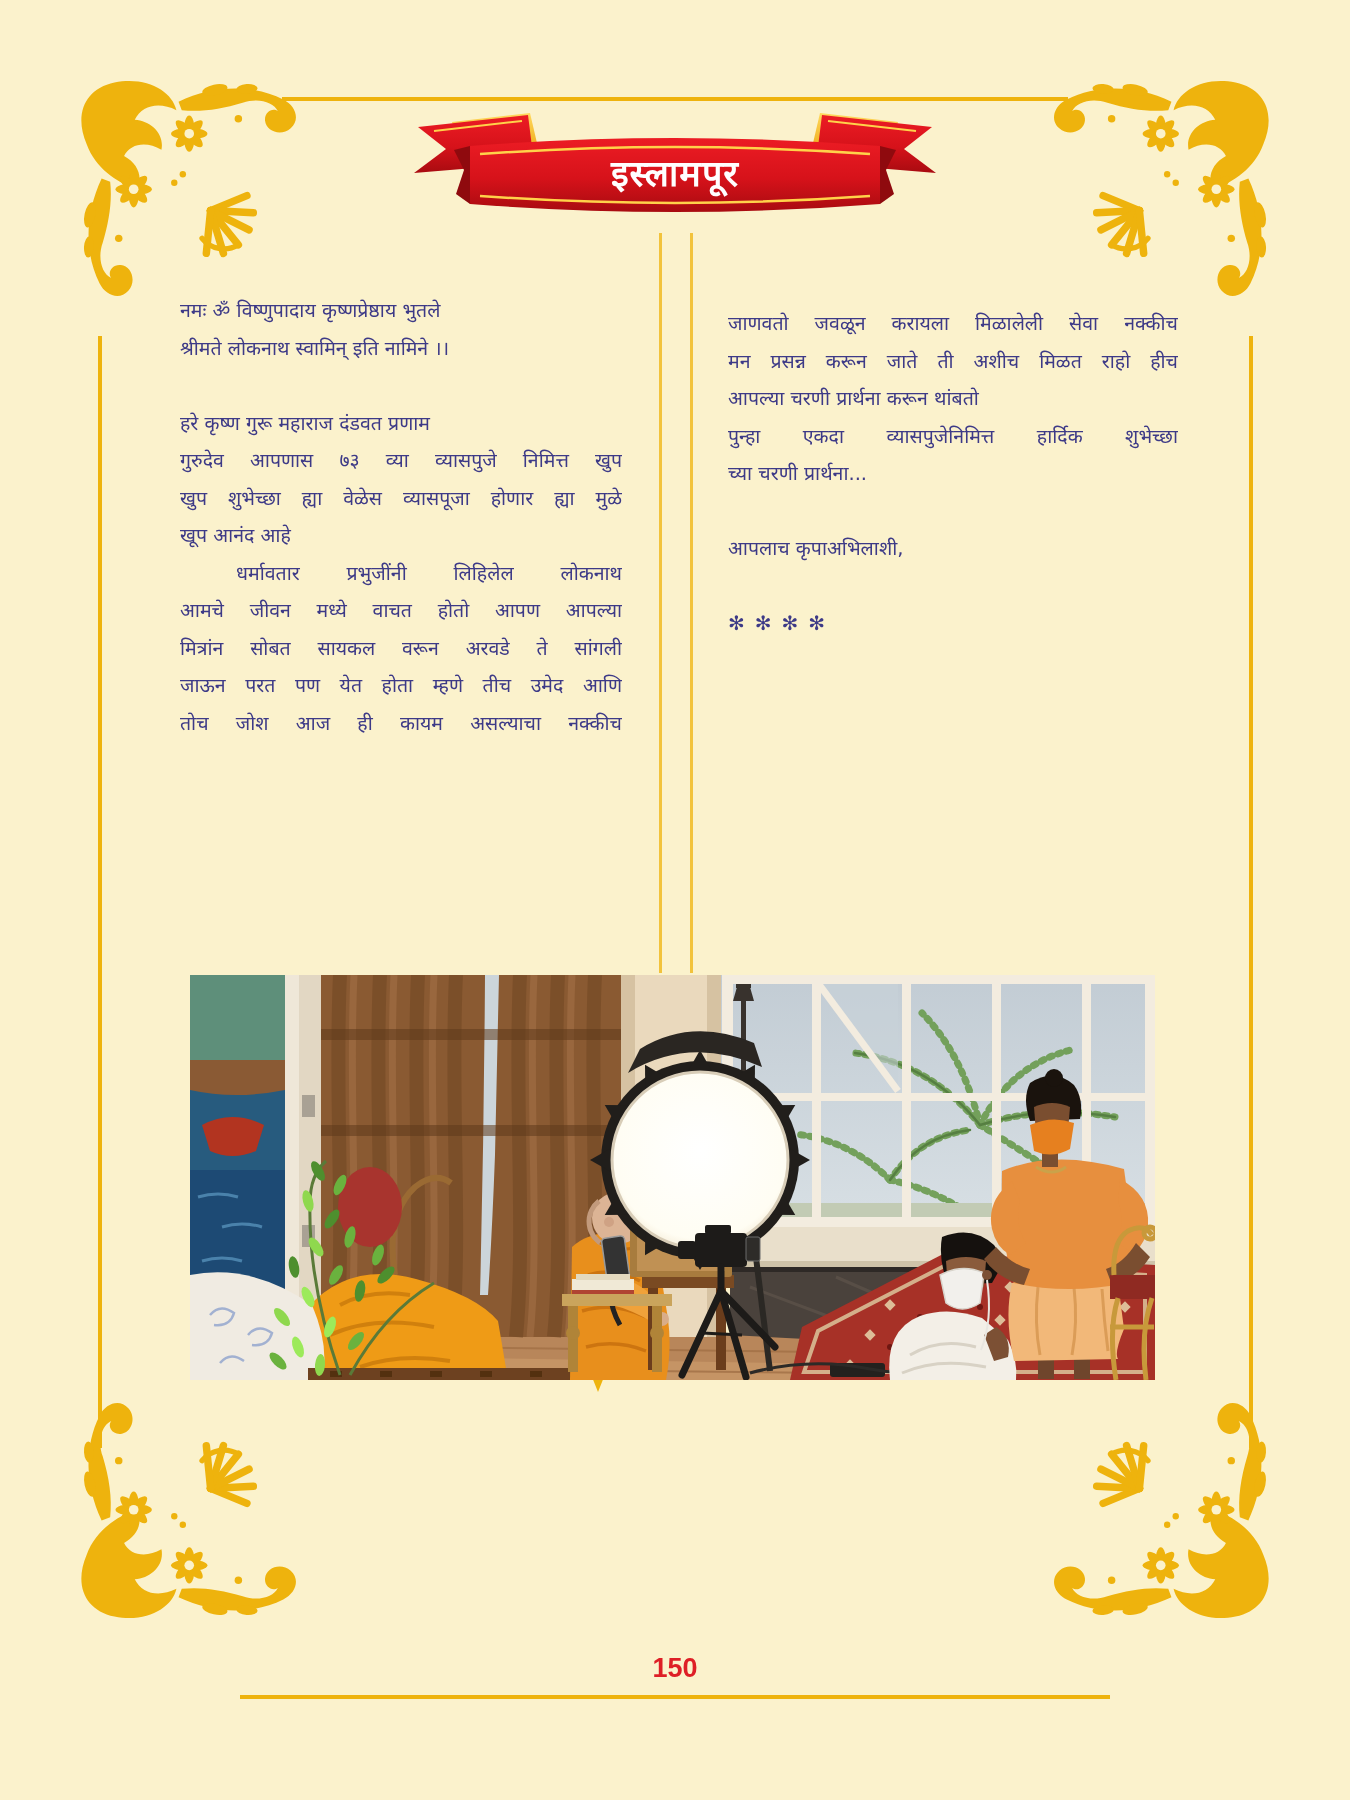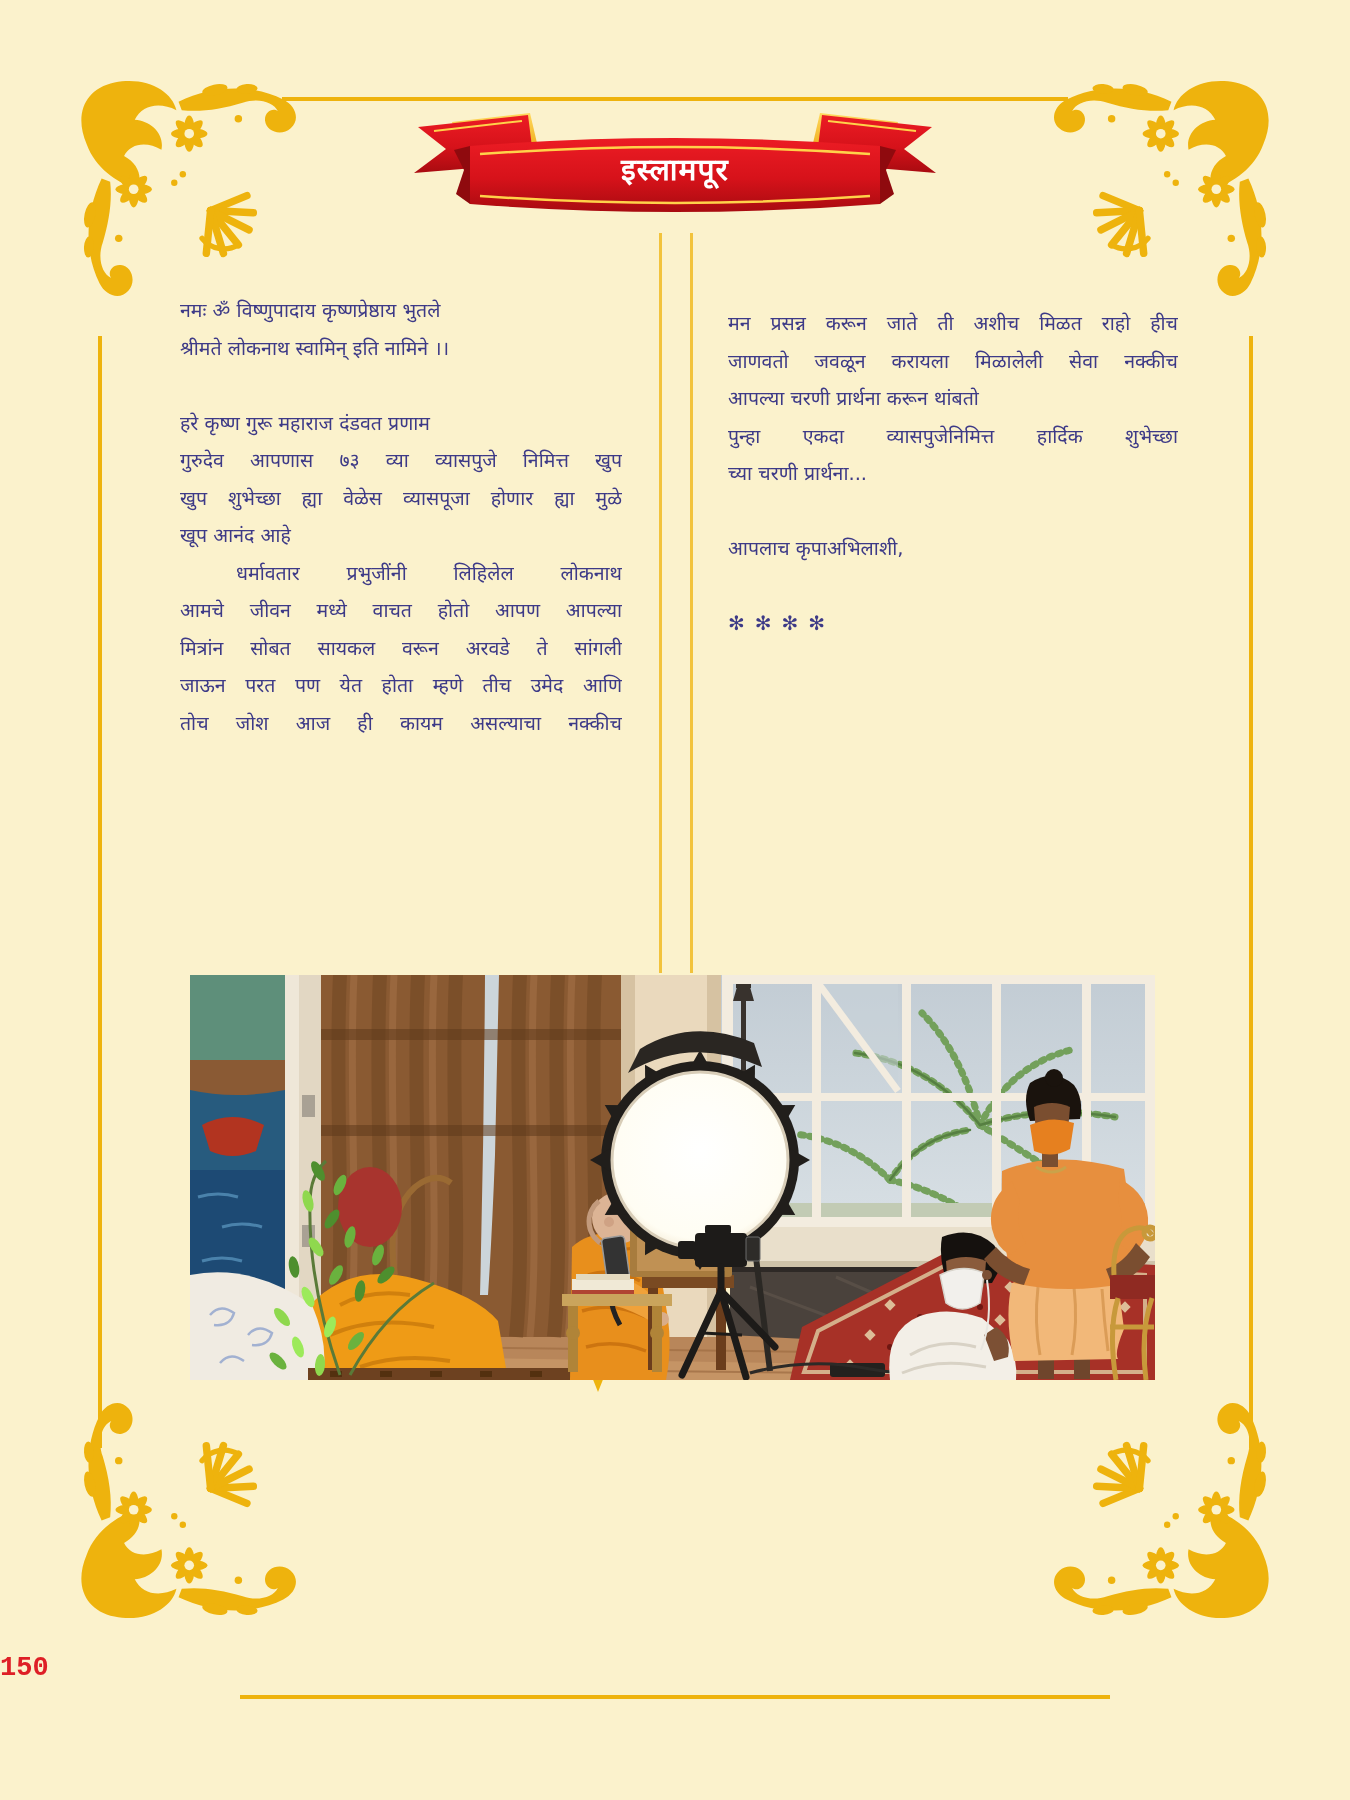--- a/index.html
+++ b/index.html
@@ -8,33 +8,33 @@
   
   .frame-line{position:absolute;background:#eeb30d;}
   .orn{position:absolute;width:235px;height:235px;}
   .orn.tr{transform:scale(-1,1);}
   .orn.bl{transform:scale(1,-1);}
   .orn.br{transform:scale(-1,-1);}
   .divider{position:absolute;width:3px;background:#f2c33c;}
   
   .ribbon{position:absolute;left:400px;top:110px;width:550px;height:105px;}
   .ribbon-title{position:absolute;left:0;right:0;top:38px;text-align:center;
-    font-size:30px;font-weight:bold;color:#ffffff;letter-spacing:1px;}
+    font-size:36px;font-weight:bold;color:#ffffff;letter-spacing:1px;}
   
   .col{position:absolute;color:#3d3a87;}
   .col-left{left:180px;top:292px;width:442px;}
   .col-right{left:728px;top:305px;width:450px;}
   .ln{height:37.5px;line-height:37.5px;font-size:19.5px;overflow:hidden;white-space:normal;}
   .j{text-align:justify;text-align-last:justify;}
   .ind{text-indent:56px;}
   .sp{height:37.5px;}
   .stars{font-size:20px;letter-spacing:10px;height:37.5px;line-height:37.5px;}
   
-  .page-number{position:absolute;left:0;top:1653px;width:100%;text-align:left;
-    font-family:Liberation Mono, monospace;font-weight:bold;font-size:27px;color:#de1f26;}
+  .page-number{position:absolute;left:0;top:1653px;width:100%;text-align:center;
+    font-family:Liberation Sans, sans-serif;font-weight:bold;font-size:27px;color:#de1f26;}
   
   .photo{position:absolute;left:190px;top:975px;width:965px;height:405px;overflow:hidden;}
   .divider-arrow{position:absolute;left:588px;top:1372px;}
 </style>
 </head>
 <body>
 
 <div class="page">
 
   <svg width="0" height="0" style="position:absolute" aria-hidden="true">
@@ -155,22 +155,22 @@
     <div class="ln j">खुप शुभेच्छा ह्या वेळेस व्यासपूजा होणार ह्या मुळे</div>
     <div class="ln">खूप आनंद आहे</div>
     <div class="ln j ind">धर्मावतार प्रभुजींनी लिहिलेल लोकनाथ</div>
     <div class="ln j">आमचे जीवन मध्ये वाचत होतो आपण आपल्या</div>
     <div class="ln j">मित्रांन सोबत सायकल वरून अरवडे ते सांगली</div>
     <div class="ln j">जाऊन परत पण येत होता म्हणे तीच उमेद आणि</div>
     <div class="ln j">तोच जोश आज ही कायम असल्याचा नक्कीच</div>
   </div>
 
   <div class="col col-right">
+    <div class="ln j">जाणवतो जवळून करायला मिळालेली सेवा नक्कीच</div>
     <div class="ln j">मन प्रसन्न करून जाते ती अशीच मिळत राहो हीच</div>
-    <div class="ln j">जाणवतो जवळून करायला मिळालेली सेवा नक्कीच</div>
     <div class="ln">आपल्या चरणी प्रार्थना करून थांबतो</div>
     <div class="ln j">पुन्हा एकदा व्यासपुजेनिमित्त हार्दिक शुभेच्छा</div>
     <div class="ln">च्या चरणी प्रार्थना...</div>
     <div class="sp"></div>
     <div class="ln">आपलाच कृपाअभिलाशी,</div>
     <div class="sp"></div>
     <div class="stars">✻✻✻✻</div>
   </div>
 
   <div class="photo">

